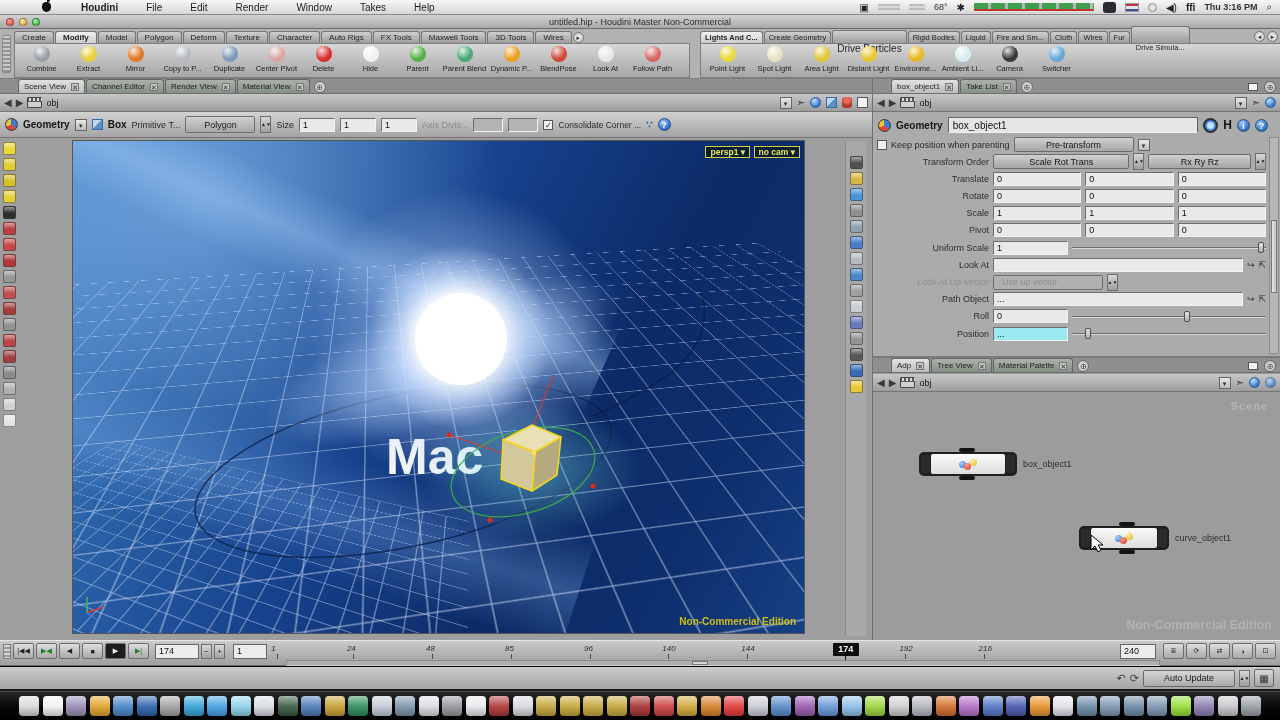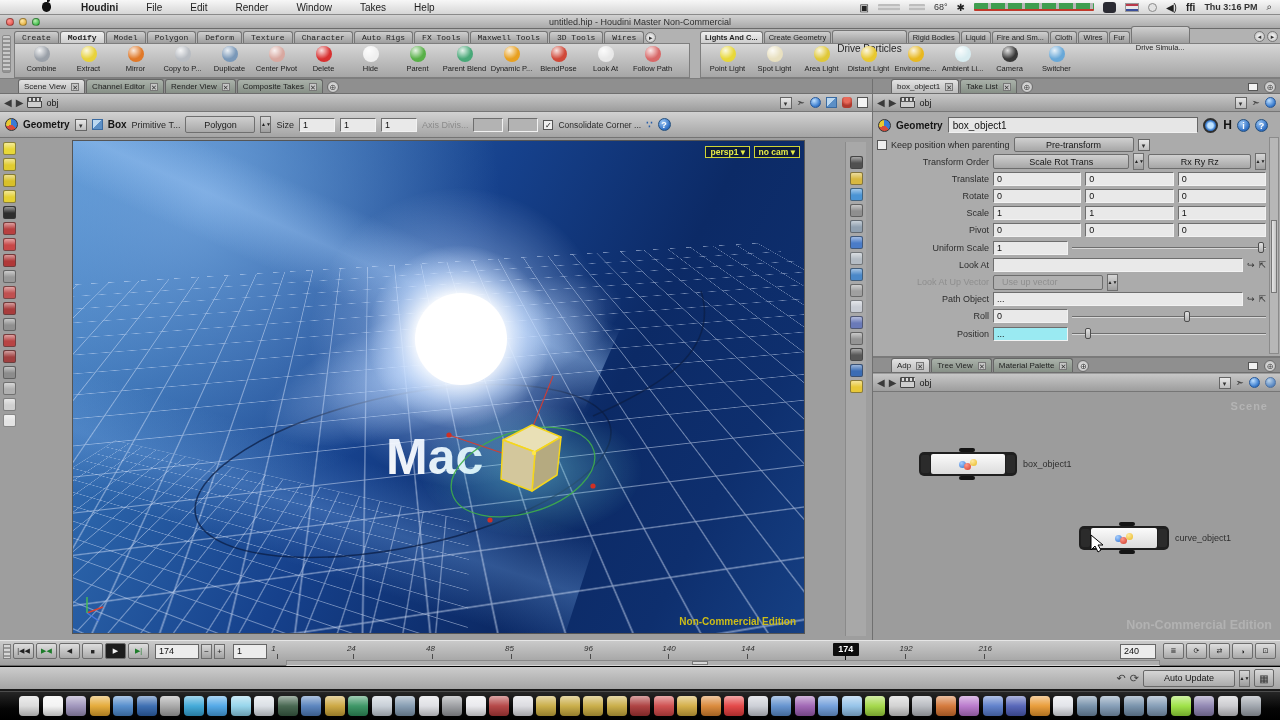--- a/index.html
+++ b/index.html
@@ -292,21 +292,21 @@
   <span class="tl yel"></span>
   <span class="tl grn"></span>
   <span id="win-title">untitled.hip - Houdini Master Non-Commercial</span>
 </div>
 
 <div id="shelf">
   <div class="shelf-grip"></div>
 
   <div class="shelf-set" style="left:14px; width:676px;">
     <div class="shelf-tabs">
-      <div style="display:flex;align-items:center;font-family:Liberation Mono, monospace;">
+      <div style="display:flex;align-items:center;">
 
       <span class="stab">Create</span>
           <span class="stab active">Modify</span>
           <span class="stab">Model</span>
           <span class="stab">Polygon</span>
           <span class="stab">Deform</span>
           <span class="stab">Texture</span>
           <span class="stab">Character</span>
           <span class="stab">Auto Rigs</span>
           <span class="stab">FX Tools</span>
@@ -445,21 +445,21 @@
       </span>
         <span class="ptab">
         <span>Channel Editor</span>
         <span class="ptab-close">✕</span>
       </span>
         <span class="ptab">
         <span>Render View</span>
         <span class="ptab-close">✕</span>
       </span>
         <span class="ptab">
-        <span>Composite Takes</span>
+        <span>Material View</span>
         <span class="ptab-close">✕</span>
       </span>
       </div>
     <span class="newtab">⊕</span>
   </div>
 
   <div class="pathbar">
     <span class="nav-arrow">◀</span>
     <span class="nav-arrow">▶</span>
     <span class="clapper"></span>

